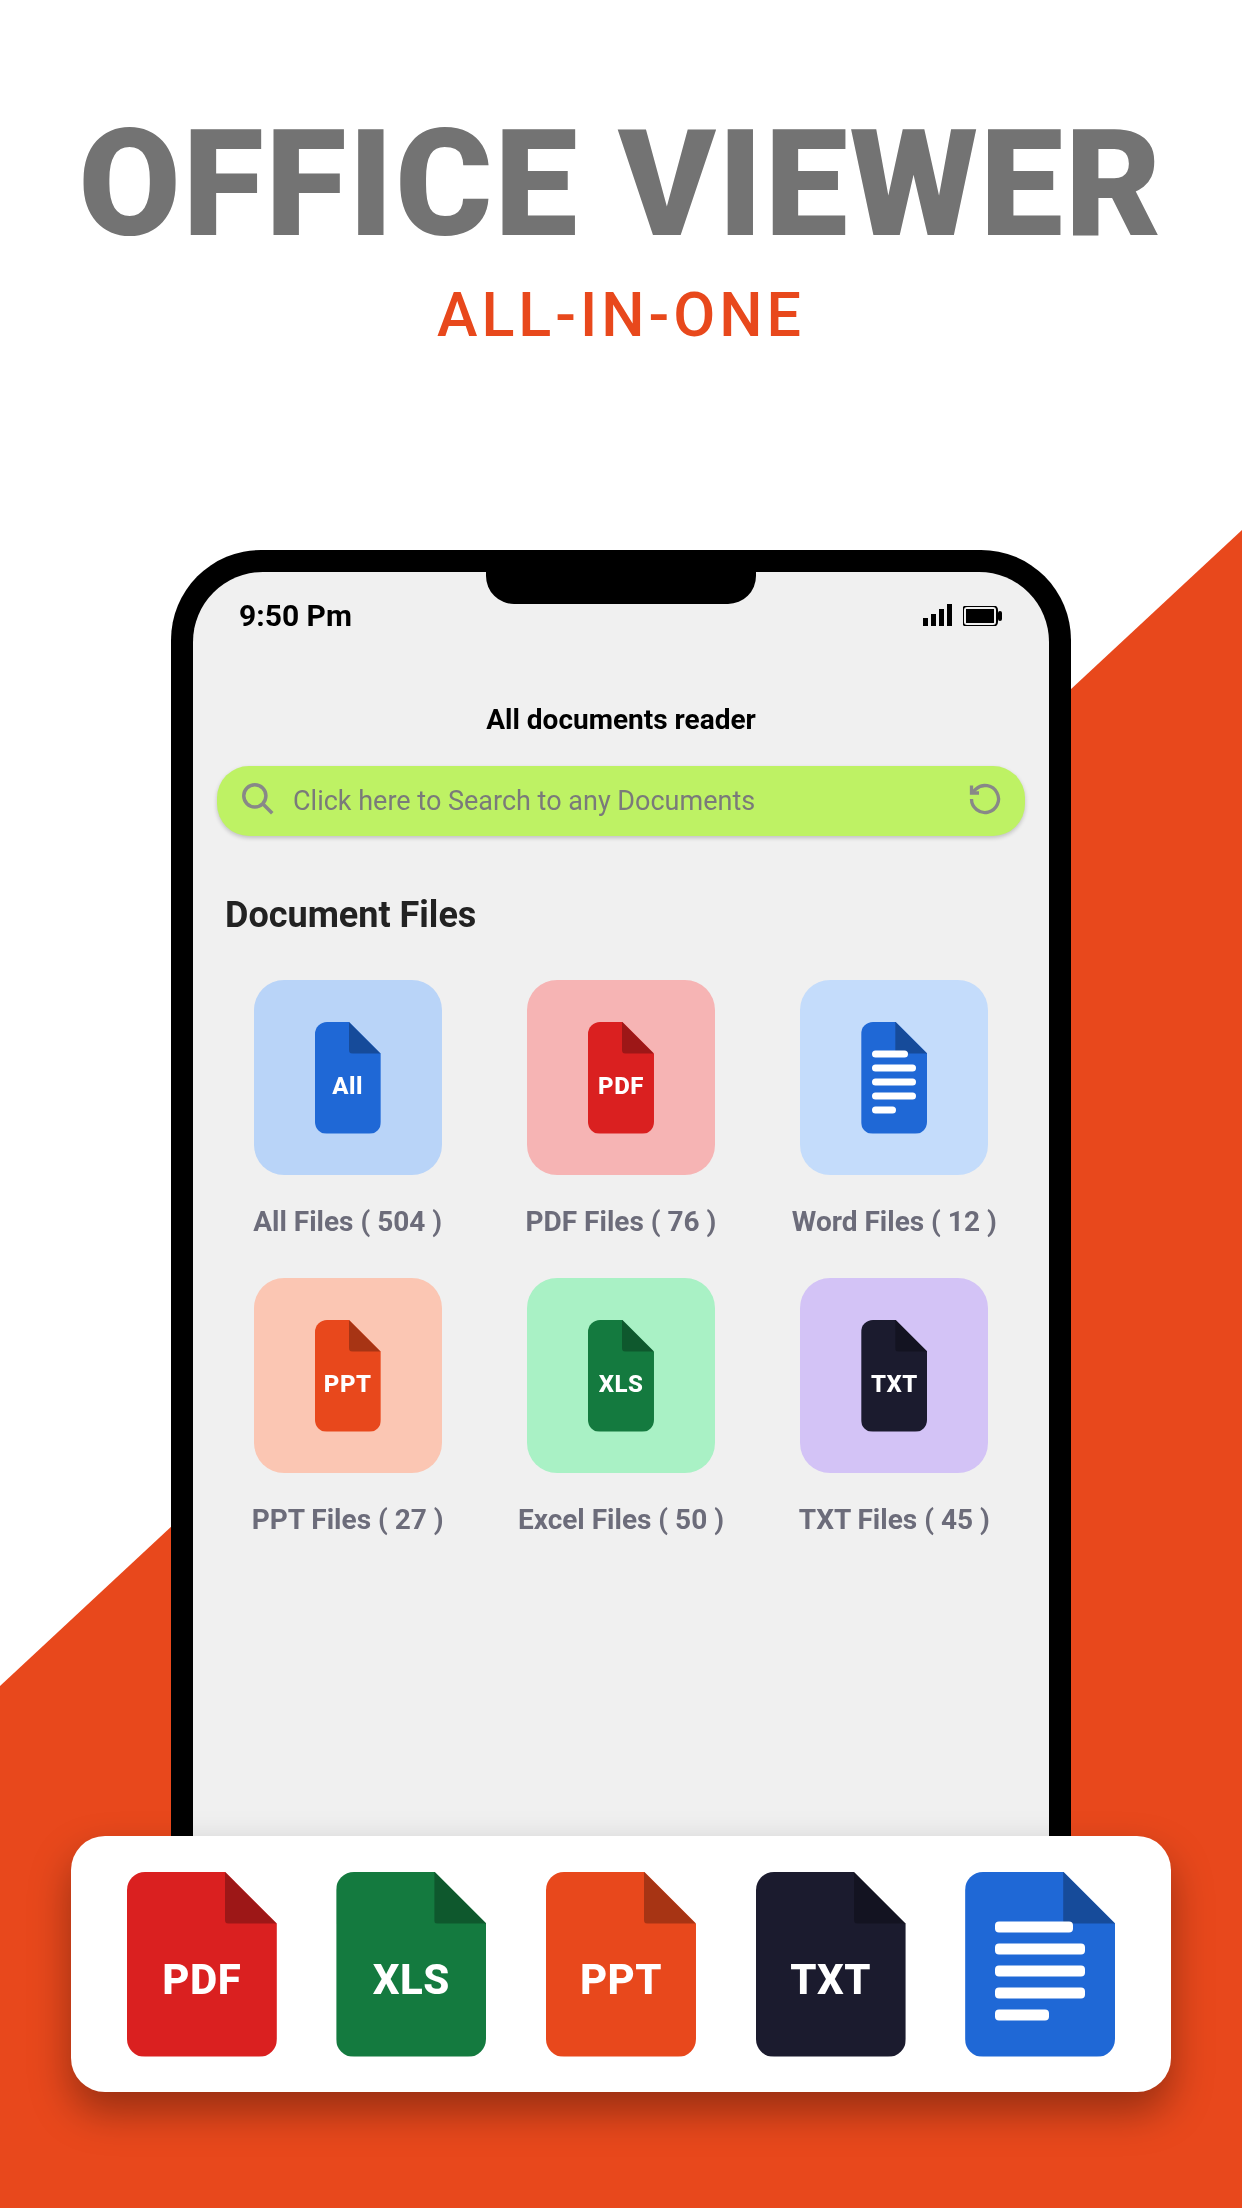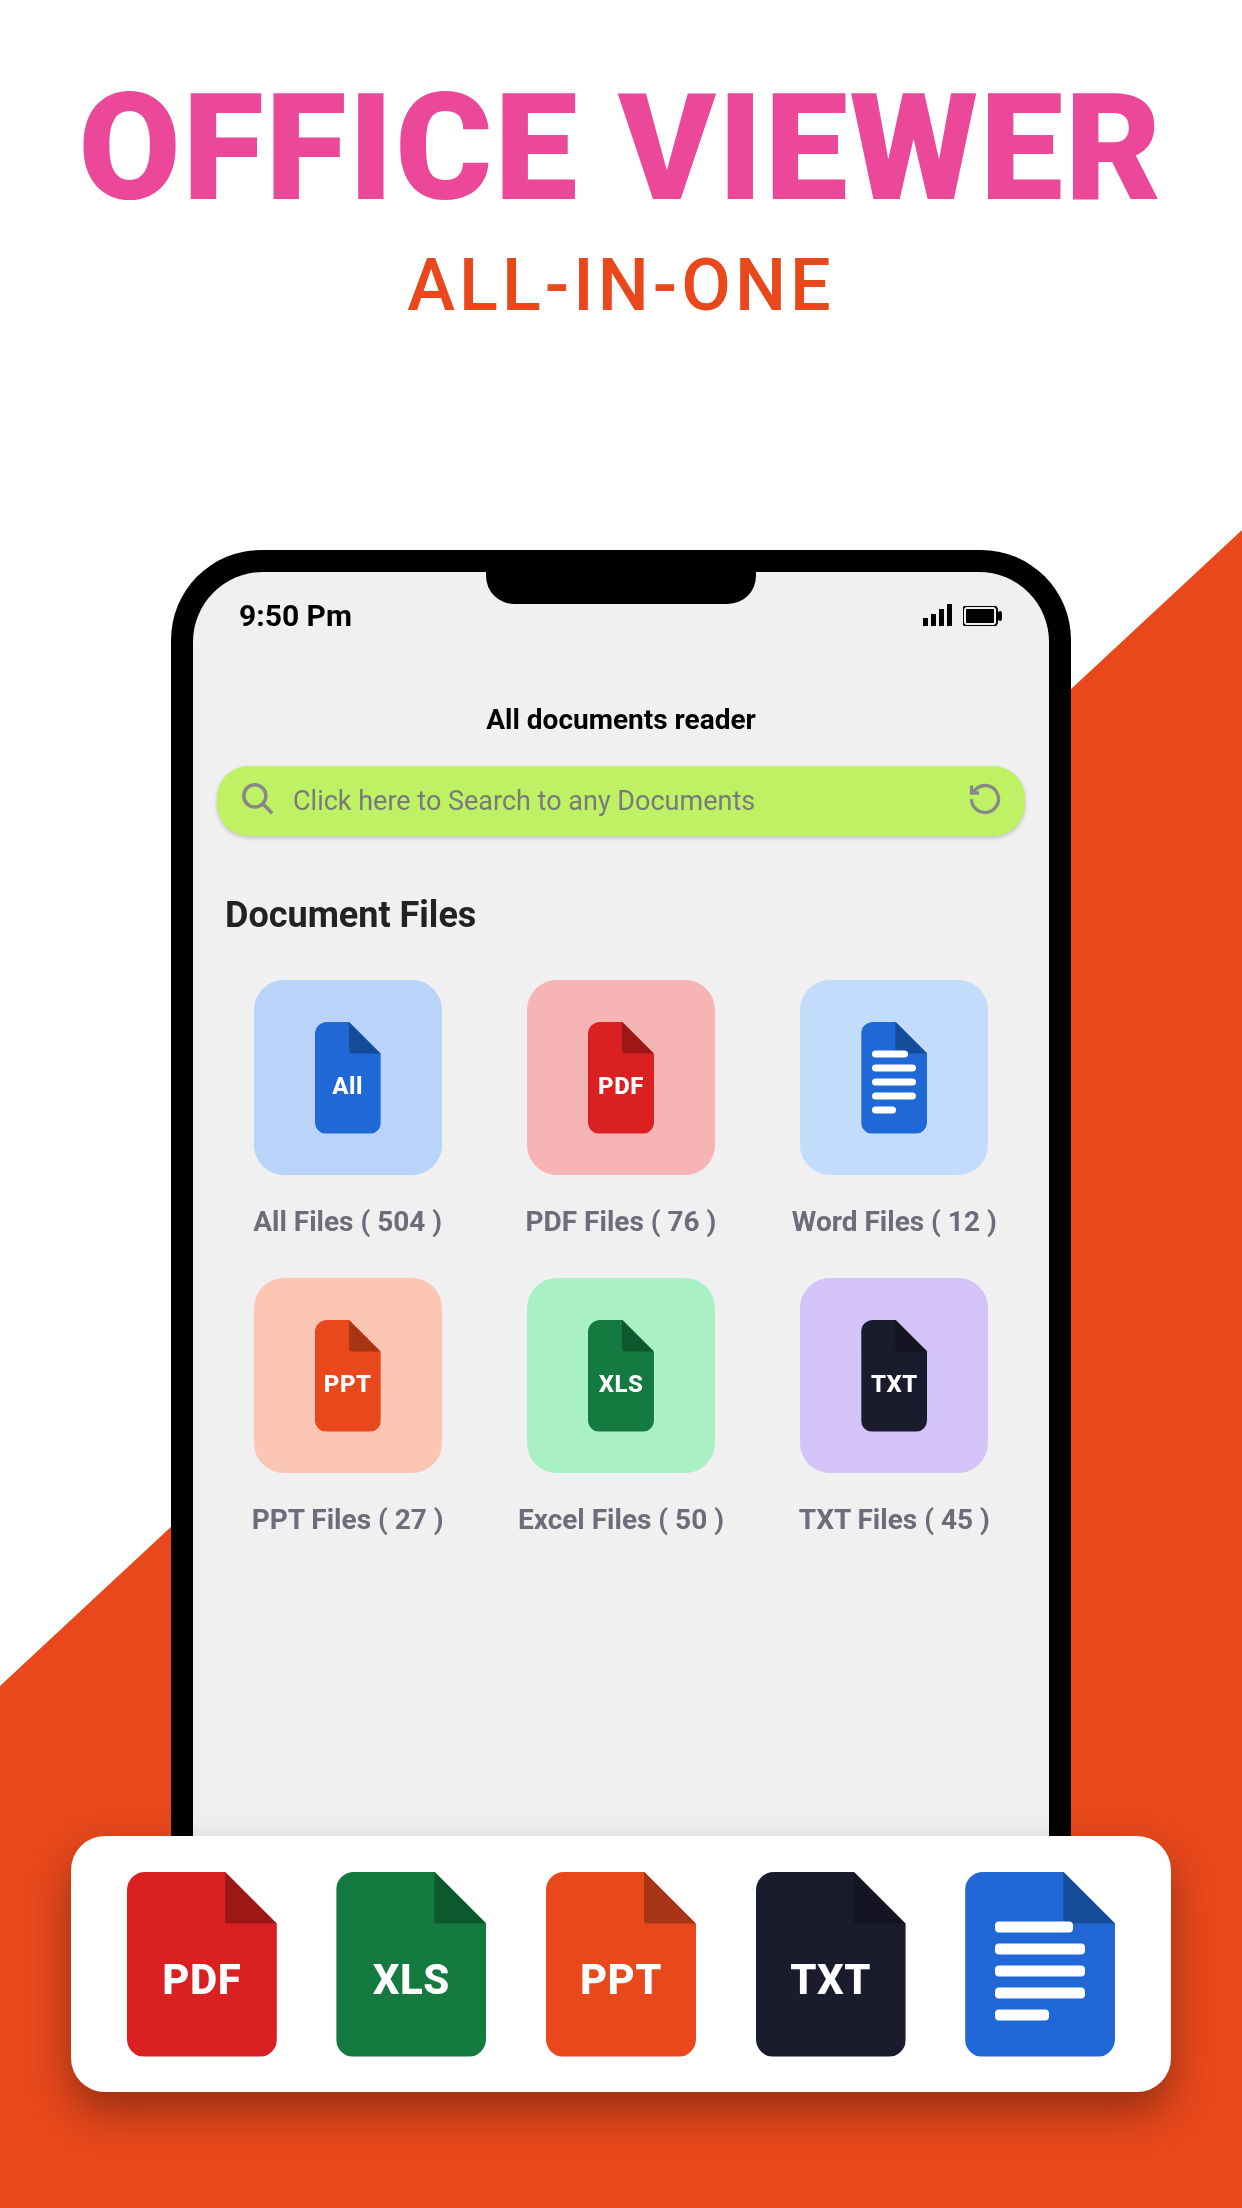--- a/index.html
+++ b/index.html
@@ -19,27 +19,28 @@
     height: 1700px;
     background: #e8481c;
     clip-path: polygon(100% 0, 100% 100%, 0 100%, 0 68%, 100% 0);
   }
   .hero-title {
     text-align: center;
     padding-top: 75px;
     font-weight: 900;
     font-size: 148px;
     letter-spacing: 2px;
-    color: #ec4899;
+    color: #737373;
     line-height: 1;
+    margin-top: 36px;
   }
   .hero-sub {
     text-align: center;
     font-weight: 500;
-    font-size: 72px;
+    font-size: 61px;
     color: #e8481c;
     margin-top: 20px;
     letter-spacing: 4px;
   }
   .phone {
     position: absolute;
     left: 50%;
     transform: translateX(-50%);
     top: 550px;
     width: 900px;

